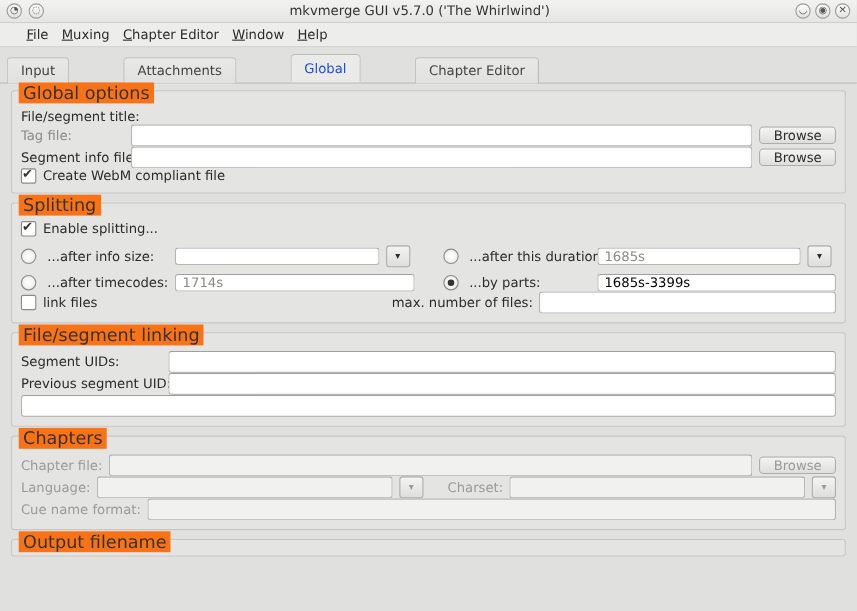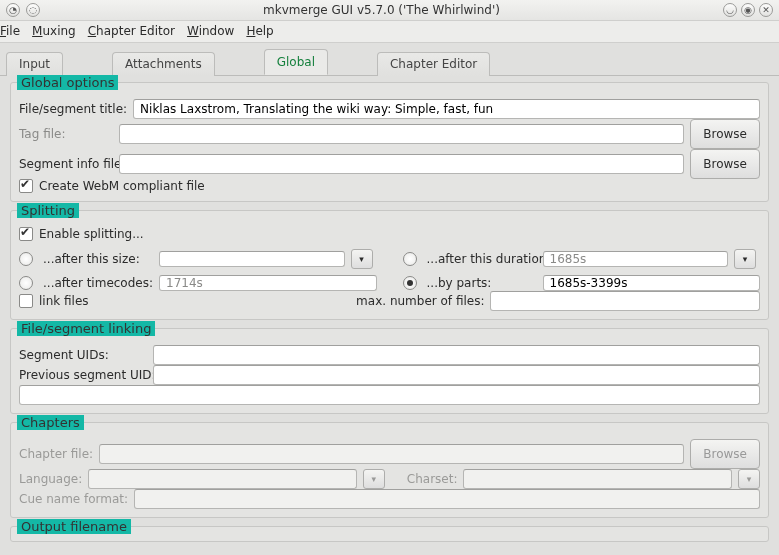--- a/index.html
+++ b/index.html
@@ -22,21 +22,21 @@
   .titlebar .left-icons { display: flex; gap: 6px; }
   .titlebar .window-title { flex: 1; text-align: center; font-weight: 400; color: #333; }
   .titlebar .right-icons { display: flex; gap: 4px; }
   .wm-btn {
     width: 14px; height: 14px; border-radius: 50%;
     border: 1px solid #9a9a98; background: linear-gradient(#fdfdfc,#e2e2e0);
     display: inline-flex; align-items: center; justify-content: center;
     font-size: 9px; line-height: 1; color: #555;
   }
   .menubar {
-    display: flex; gap: 12px; padding: 3px 8px 4px 0;
+    display: flex; gap: 12px; padding: 3px 8px 4px 24px;
     background: #ededeb; border-bottom: 1px solid #cfcfcd;
   }
   .menubar span { cursor: default; }
   .menubar .ul { text-decoration: underline; }
   .tabstrip {
     display: flex; align-items: flex-end; padding: 6px 6px 0 6px;
     border-bottom: 1px solid #bcbcba;
     gap: 47px;
   }
   .tab {
@@ -48,50 +48,50 @@
     margin-right: 2px;
     position: relative;
     top: 1px;
     color: #444;
   }
   .tab.active {
     background: #eaeae8;
     border-bottom: 1px solid #eaeae8;
     top: 0;
     padding-top: 5px;
-    color: #15803d;
+    color: #1d4ed8;
   }
   .panel { padding: 6px 10px 8px 10px; }
   .section {
     border: 1px solid #c7c7c5;
     border-radius: 3px;
     background: #e4e4e2;
     padding: 6px 8px 8px 8px;
     margin-bottom: 8px;
     position: relative;
   }
   .section-title {
     position: absolute; top: -8px; left: 6px;
-    background: #14b8a6; padding: 0 4px;
-    font-size: 13px; color: #333;
+    background: #f97316; padding: 0 4px;
+    font-size: 16px; color: #333;
   }
   .row { display: flex; align-items: center; gap: 6px; margin-top: 0; }
   .row:first-of-type { margin-top: 10px; }
   .lbl { white-space: nowrap; }
   input[type=text] {
     flex: 1; height: 20px; padding: 2px 6px;
     border: 1px solid #b5b5b3;
     border-top-color: #a0a09e;
     border-radius: 3px;
     background: #ffffff;
     font: inherit;
   }
   input[type=text].readonly, .disabled input[type=text] { background: #f1f1ef; color: #777; }
   .btn {
-    height: 30px; padding: 0 12px;
+    height: 16px; padding: 0 12px;
     border: 1px solid #adadab; border-radius: 4px;
     background: linear-gradient(#f4f4f2,#dedede);
     font: inherit; color: #2b2b2b; cursor: default;
   }
   .btn.disabled { color: #999; }
   .combo-arrow {
     width: 22px; height: 20px;
     border: 1px solid #adadab; border-radius: 3px;
     background: linear-gradient(#f4f4f2,#dedede);
     display: inline-flex; align-items: center; justify-content: center;
@@ -159,21 +159,20 @@
   <div class="tab active">Global</div>
   <div class="tab">Chapter Editor</div>
 </div>
 
 <div class="panel">
 
   <div class="section">
     <span class="section-title">Global options</span>
     <div class="row">
       <span class="lbl">File/segment title:</span>
-      <input type="text" value="Niklas Laxstrom, Translating the wiki way: Simple, fast, fun" style="">
     </div>
     <div class="row">
       <span class="lbl muted" style="width:94px">Tag file:</span>
       <input type="text" value="" style="">
       <button class="btn">Browse</button>
     </div>
     <div class="row">
       <span class="lbl" style="width:94px">Segment info file:</span>
       <input type="text" value="" style="">
       <button class="btn">Browse</button>
@@ -186,21 +185,21 @@
 
   <div class="section">
     <span class="section-title">Splitting</span>
     <div class="row">
       <span class="check checked"></span>
       <span class="lbl">Enable splitting...</span>
     </div>
 
     <div class="split-grid">
       <span class="radio"></span>
-      <span class="lbl">...after this size:</span>
+      <span class="lbl">...after info size:</span>
       <input type="text" class="txt" value="" style="">
       <span class="combo-arrow">▾</span>
       <span></span>
       <span class="radio"></span>
       <span class="lbl">...after this duration:</span>
       <input type="text" class="txt muted" value="1685s" style="">
       <span class="combo-arrow">▾</span>
 
       <span class="radio"></span>
       <span class="lbl">...after timecodes:</span>

